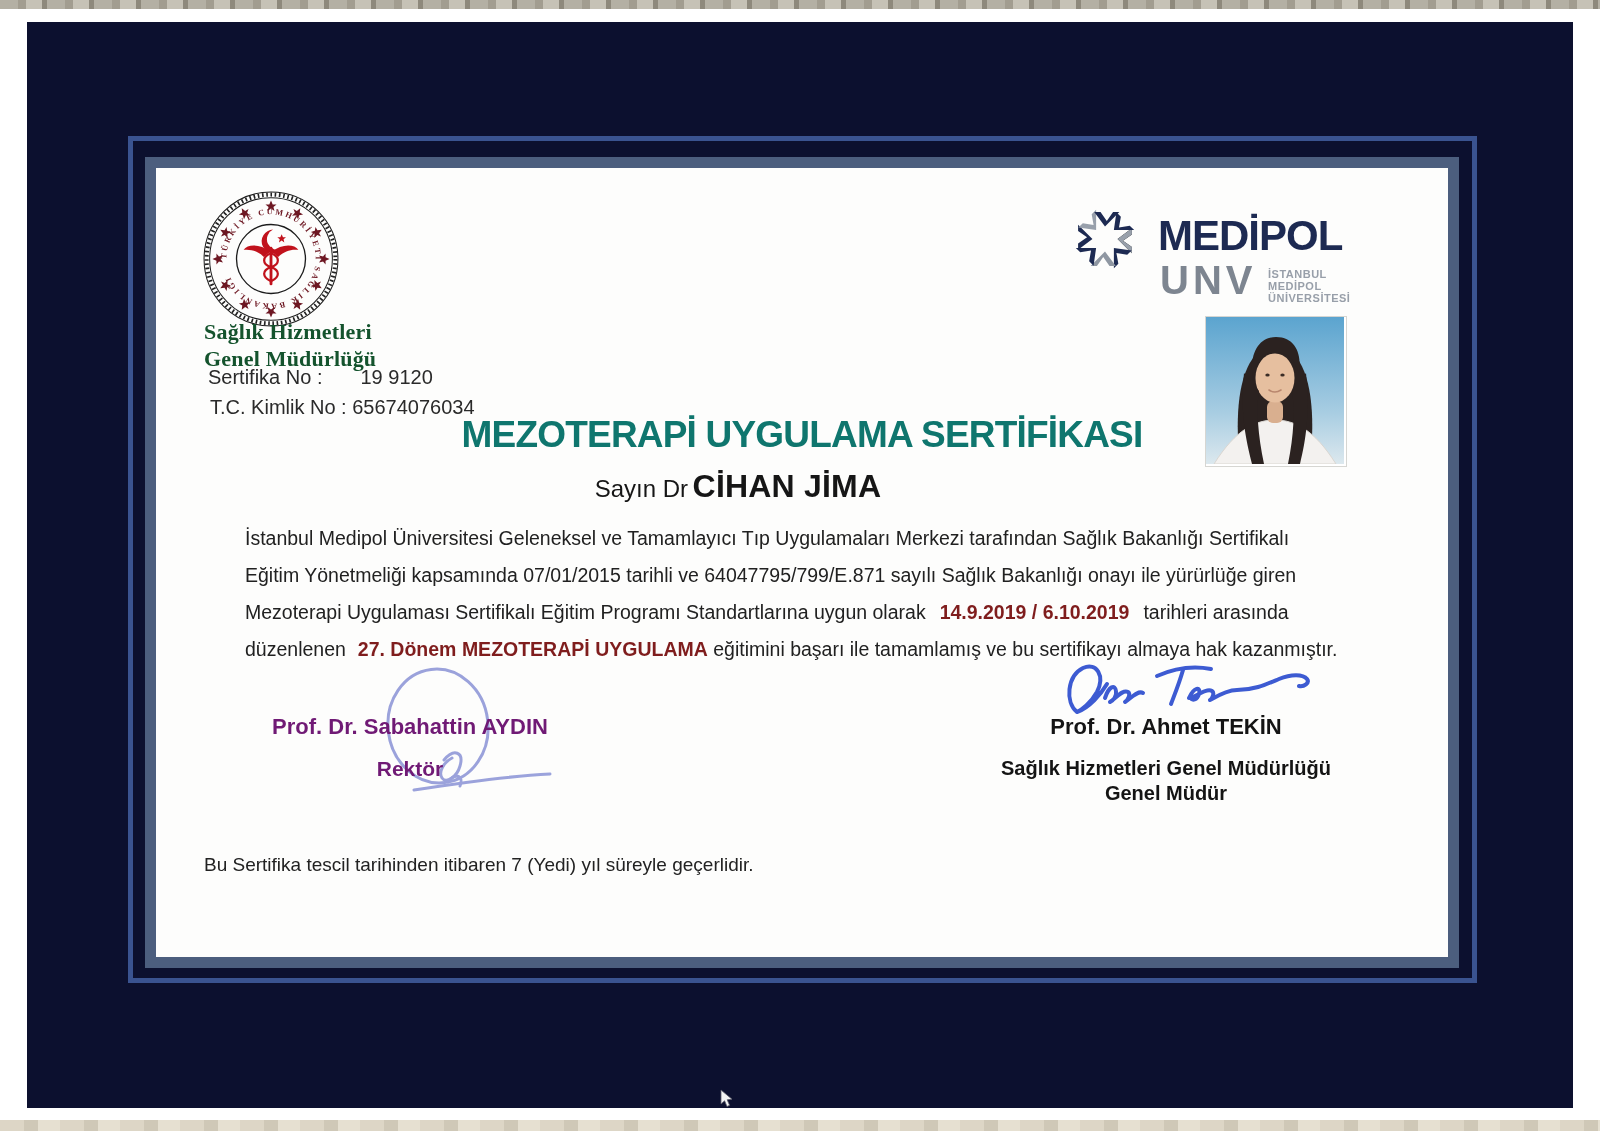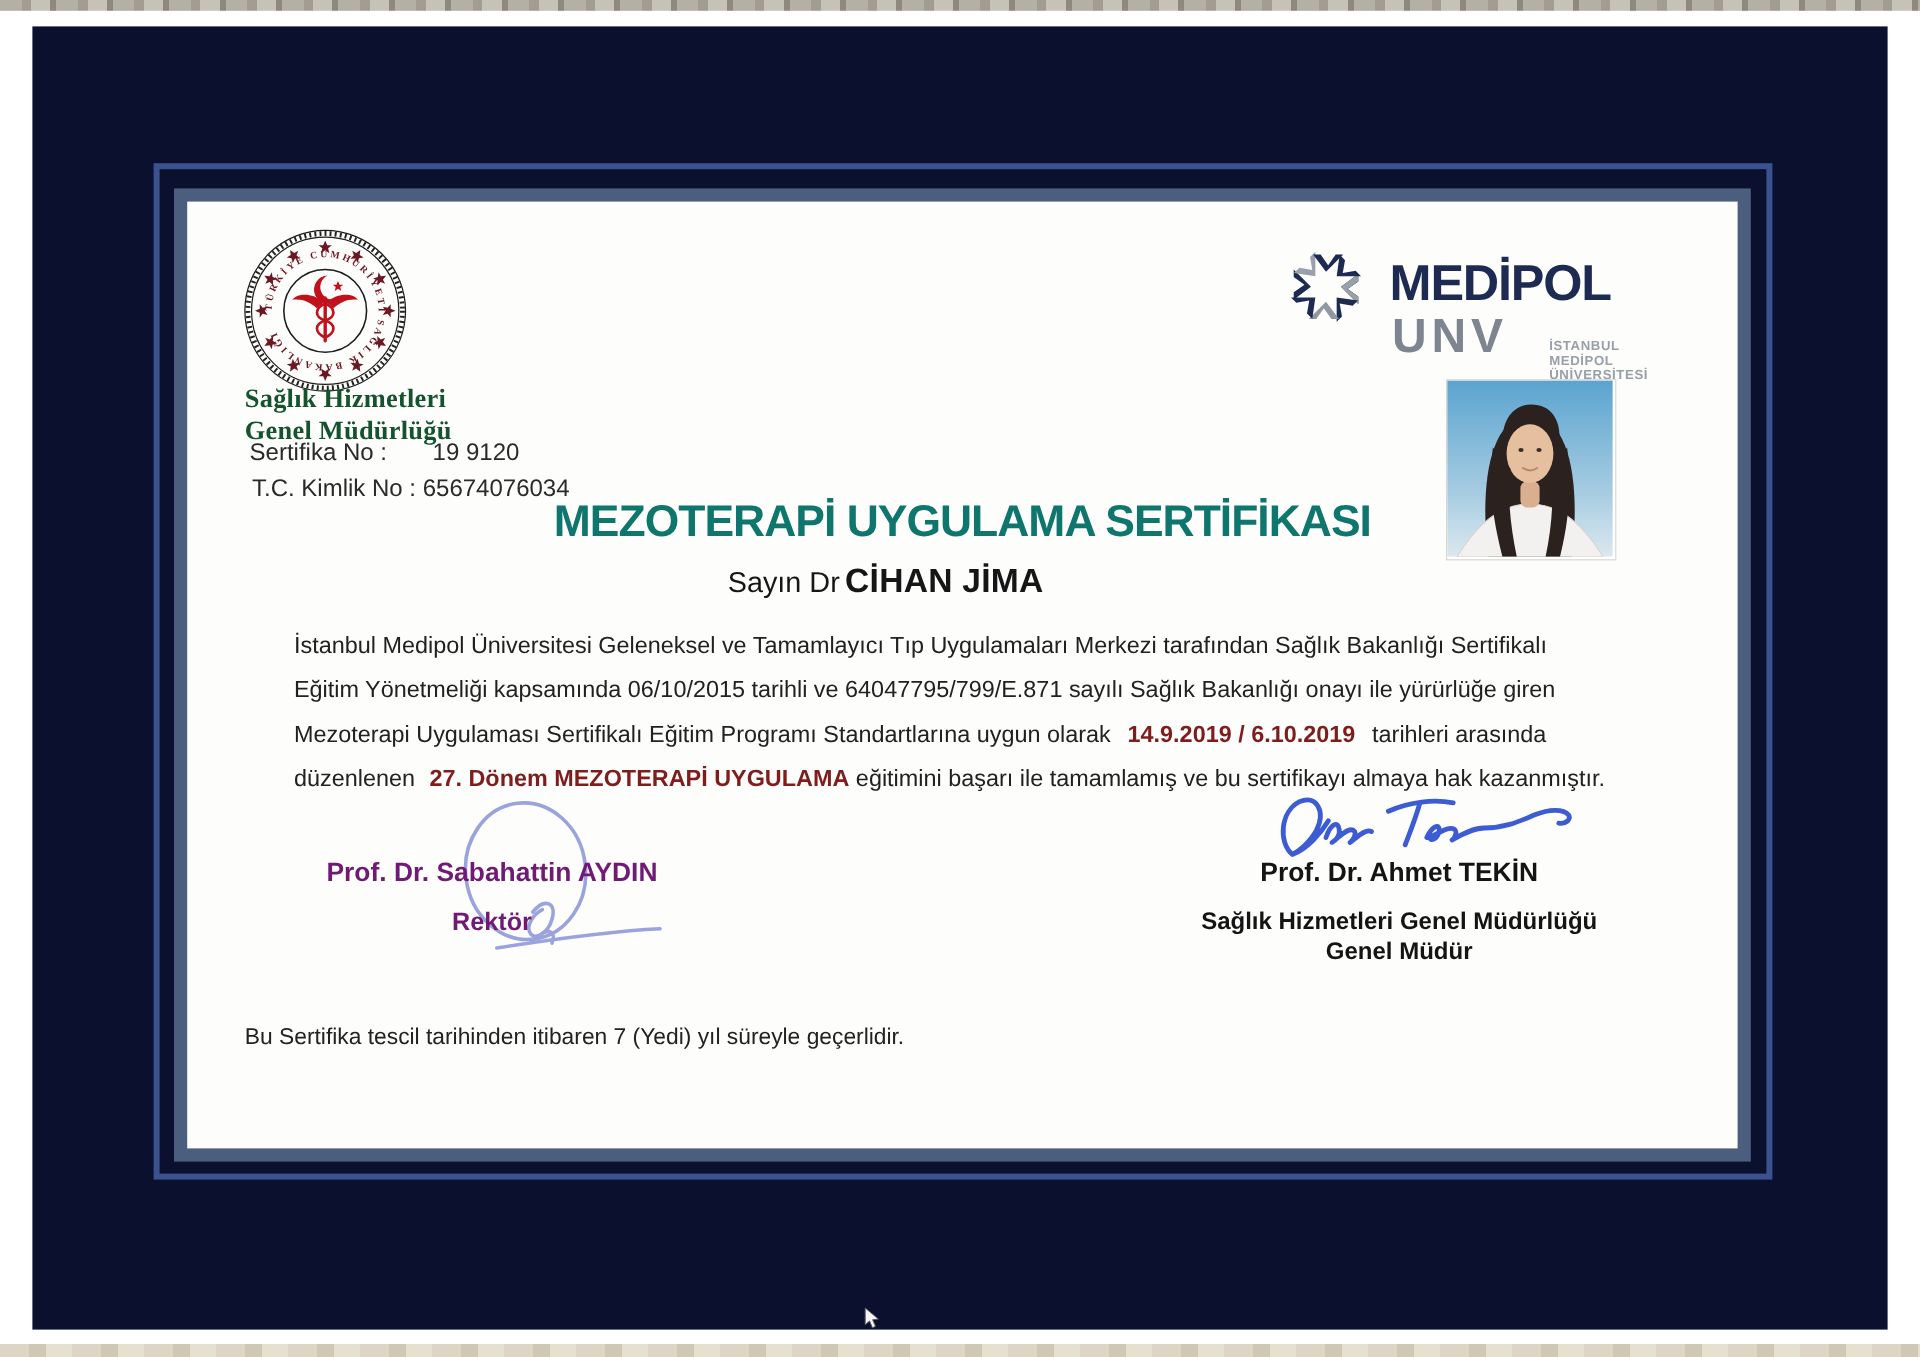--- a/index.html
+++ b/index.html
@@ -28,34 +28,34 @@
   .certno{position:absolute;left:52px;top:198px;font-size:20px;color:#2a2a2a;}
   .certno .val{margin-left:38px;}
   .kimlik{position:absolute;left:54px;top:228px;font-size:20px;color:#2a2a2a;}
 
   
   .pinwheel{position:absolute;left:910px;top:32px;width:78px;height:78px;}
   .medipol-word{position:absolute;left:1002px;top:44px;font-size:42px;font-weight:bold;
     color:#1d2a52;letter-spacing:-1px;}
   .medipol-unv{position:absolute;left:1004px;top:90px;font-size:40px;font-weight:bold;
     color:#7d8590;letter-spacing:4px;}
-  .medipol-side{position:absolute;left:1112px;top:115px;font-size:11px;font-weight:bold;
-    color:#989fa9;line-height:12px;letter-spacing:.5px;margin-left:23px;}
+  .medipol-side{position:absolute;left:1112px;top:100px;font-size:11px;font-weight:bold;
+    color:#989fa9;line-height:12px;letter-spacing:.5px;}
 
   
   .photo{position:absolute;left:1049px;top:148px;width:140px;height:149px;border:1px solid #d6d6d2;background:#fff;}
   .photo svg{display:block;}
 
   
   .title{position:absolute;left:0;top:246px;width:1292px;text-align:center;
     font-size:37px;font-weight:bold;color:#0f766e;letter-spacing:-.8px;}
   .recipient{position:absolute;left:0;top:300px;width:1292px;text-align:center;color:#161616;}
   .recipient{margin-left:-64px;}
   .recipient .pre{font-size:24px;}
-  .recipient .name{font-size:28px;font-weight:600;letter-spacing:.2px;}
+  .recipient .name{font-size:32px;font-weight:600;letter-spacing:.2px;}
 
   
   .bodytxt{position:absolute;left:89px;top:352px;font-size:19.5px;color:#212121;line-height:37px;white-space:nowrap;}
   .bodytxt b{font-weight:bold;color:#7f1d1d;}
   .gap-s{display:inline-block;width:12px;}
   .gap-m{display:inline-block;width:14px;}
 
   
   .sig-left-block{position:absolute;left:74px;top:546px;width:360px;text-align:center;color:#701a75;}
   .sig-left-block .nm{font-size:22px;font-weight:bold;}
@@ -184,21 +184,21 @@
     </div>
 
     <div class="title">MEZOTERAPİ UYGULAMA SERTİFİKASI</div>
     <div class="recipient">
       <span class="pre">Sayın Dr</span>
       <span class="name">CİHAN JİMA</span>
     </div>
 
     <div class="bodytxt">
       <div>İstanbul Medipol Üniversitesi Geleneksel ve Tamamlayıcı Tıp Uygulamaları Merkezi tarafından Sağlık Bakanlığı Sertifikalı</div>
-      <div>Eğitim Yönetmeliği kapsamında 06/10/2015 tarihli ve 64047795/799/E.871 sayılı Sağlık Bakanlığı onayı ile yürürlüğe giren</div>
+      <div>Eğitim Yönetmeliği kapsamında 07/01/2015 tarihli ve 64047795/799/E.871 sayılı Sağlık Bakanlığı onayı ile yürürlüğe giren</div>
       <div><span>Mezoterapi Uygulaması Sertifikalı Eğitim Programı Standartlarına uygun olarak</span><span class="gap-m"></span><b>14.9.2019 / 6.10.2019</b><span class="gap-m"></span><span>tarihleri arasında</span></div>
       <div><span>düzenlenen</span><span class="gap-s"></span><b>27. Dönem MEZOTERAPİ UYGULAMA</b> <span>eğitimini başarı ile tamamlamış ve bu sertifikayı almaya hak kazanmıştır.</span></div>
     </div>
 
     <svg class="autograph-left" viewBox="0 0 190 142">
       <g fill="none" stroke="#8a93d6" stroke-width="3" stroke-linecap="round" opacity="0.85">
         <ellipse cx="64" cy="62" rx="50" ry="57" transform="rotate(-7 64 62)"></ellipse>
         <path d="M70,96 C80,84 90,88 86,102 C83,113 72,120 68,114 C64,108 70,98 78,94"></path>
         <path d="M74,118 C82,108 90,112 86,122"></path>
         <path d="M40,126 C85,119 135,112 176,110"></path>

